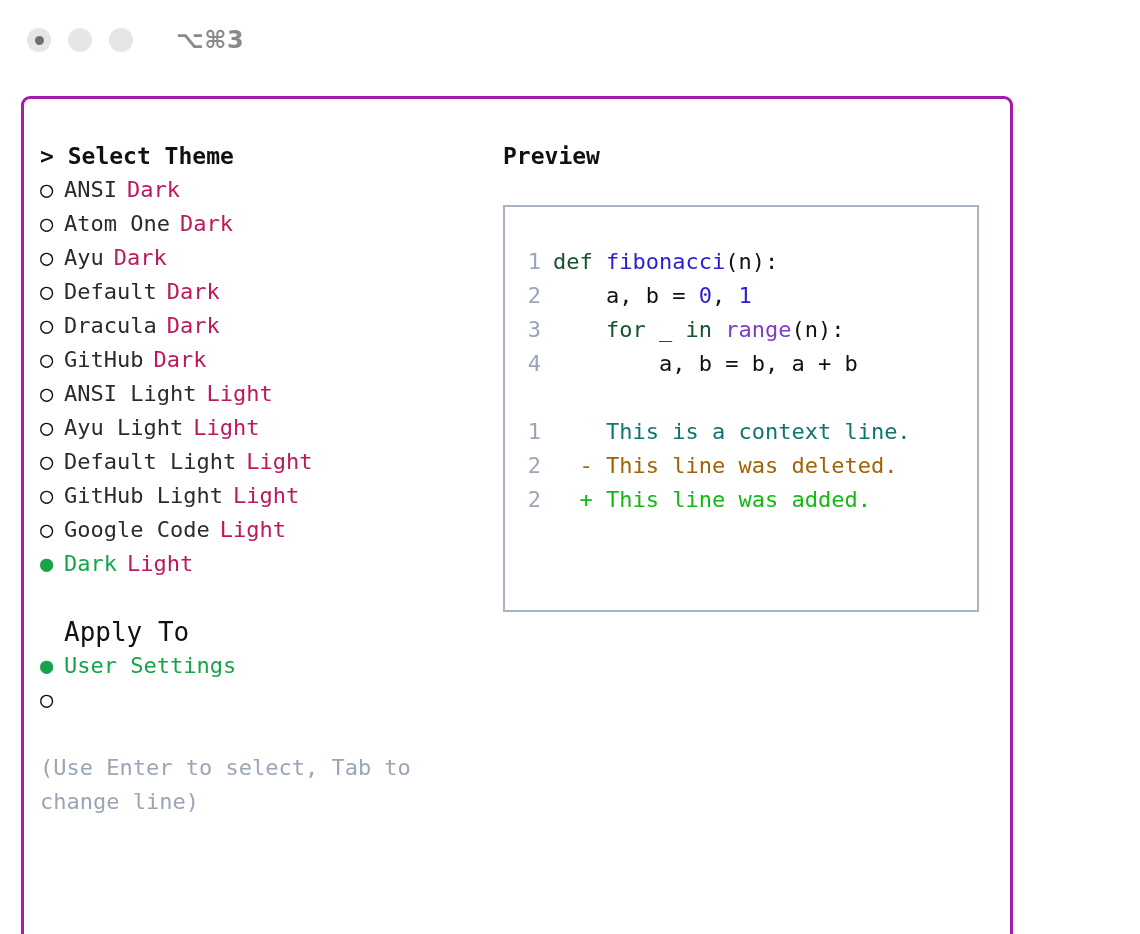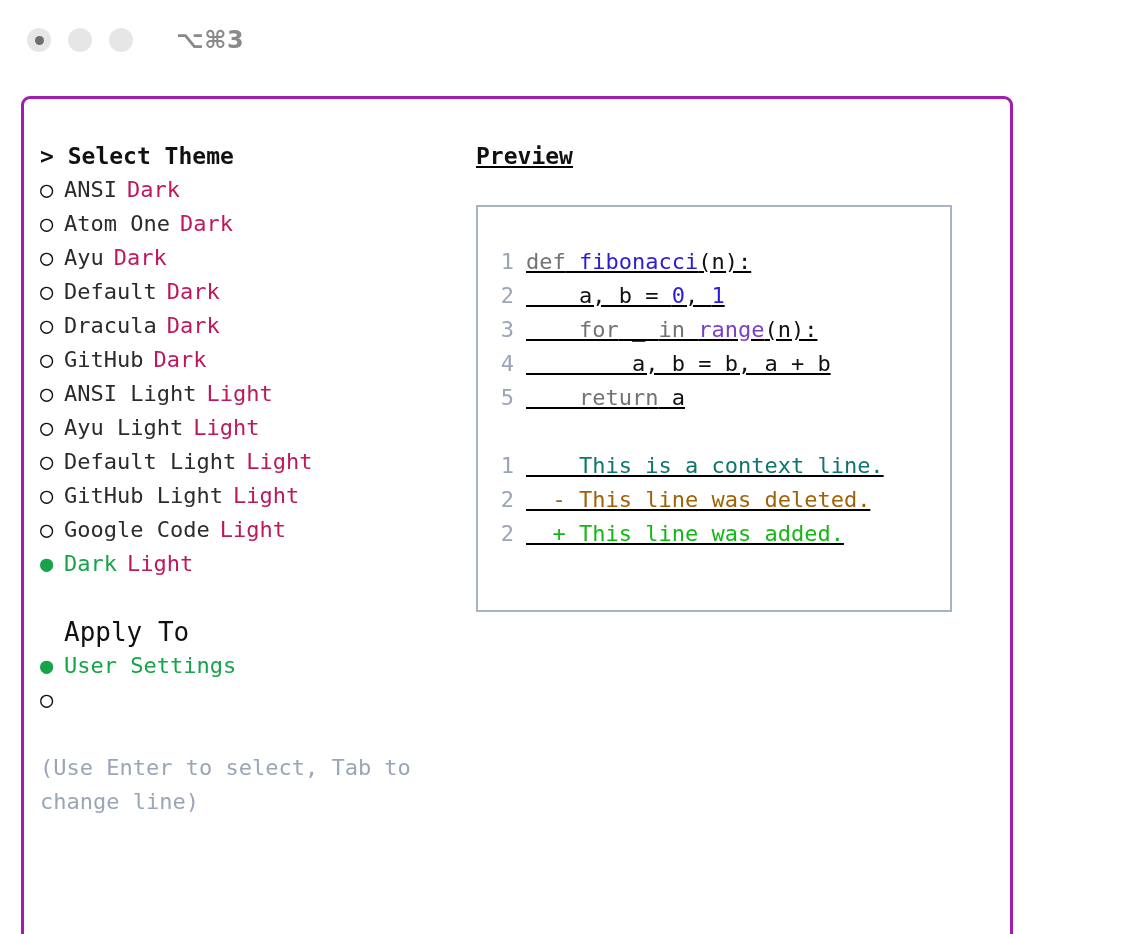--- a/index.html
+++ b/index.html
@@ -122,24 +122,23 @@
     margin-top: 34px;
     font-size: 22px;
     color: #9aa5b5;
     line-height: 34px;
     width: 400px;
   }
 
   
   .right-col {
     position: absolute;
-    left: 452px;
+    left: 479px;
     top: 40px;
     width: 490px;
-    text-decoration: underline;
   }
   .preview-head {
     font-size: 23px;
     font-weight: bold;
     color: #111111;
     line-height: 34px;
   }
   .preview-box {
     margin-top: 32px;
     width: 476px;
@@ -155,21 +154,21 @@
     white-space: pre;
     color: #111111;
   }
   .lno {
     color: #9aa5b5;
     display: inline-block;
     width: 14px;
     text-align: right;
     margin-right: 12px;
   }
-  .kw  { color: #737373; }
+  .kw  { color: #14532d; }
   .fn  { color: #2b1dd6; }
   .num { color: #2b1dd6; }
   .bi  { color: #7a3ec8; }
   .pn  { color: #111111; }
 
   .gap { height: 34px; }
 
   .ctx { color: #0f766e; }
   .del { color: #a16207; }
   .add { color: #14b814; }
@@ -217,21 +216,20 @@
   </div>
 
   <div class="right-col">
     <div class="preview-head">Preview</div>
     <div class="preview-box">
       <div id="code-block">
           <div class="code-line"><span class="lno">1</span><span class="kw">def</span><span class="pn"> </span><span class="fn">fibonacci</span><span class="pn">(n):</span></div>
           <div class="code-line"><span class="lno">2</span><span class="pn">    a, b = </span><span class="num">0</span><span class="pn">, </span><span class="num">1</span></div>
           <div class="code-line"><span class="lno">3</span><span class="pn">    </span><span class="kw">for</span><span class="pn"> _ </span><span class="kw">in</span><span class="pn"> </span><span class="bi">range</span><span class="pn">(n):</span></div>
           <div class="code-line"><span class="lno">4</span><span class="pn">        a, b = b, a + b</span></div>
-          <div class="code-line"><span class="lno">5</span><span class="pn">    </span><span class="kw">return</span><span class="pn"> a</span></div>
         </div>
       <div class="gap"></div>
       <div id="diff-block">
           <div class="code-line"><span class="lno">1</span><span class="ctx">    This is a context line.</span></div>
           <div class="code-line"><span class="lno">2</span><span class="del">  - This line was deleted.</span></div>
           <div class="code-line"><span class="lno">2</span><span class="add">  + This line was added.</span></div>
         </div>
     </div>
   </div>
 

